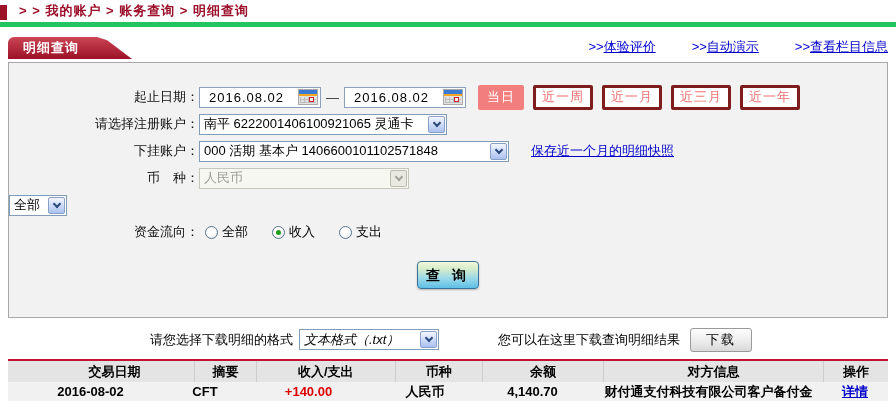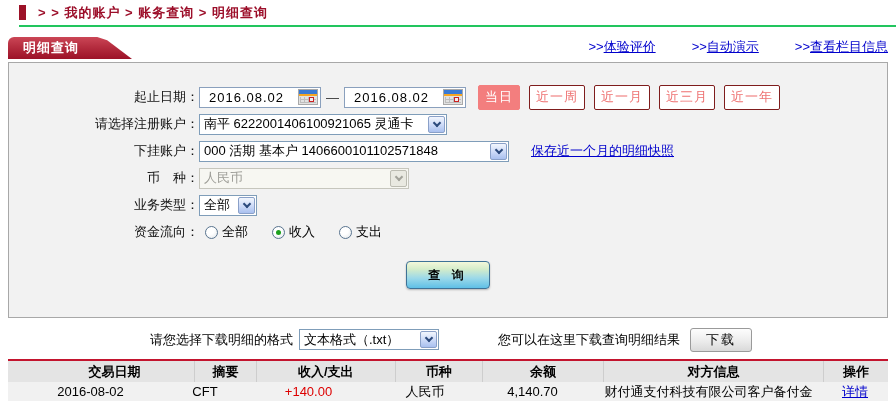--- a/index.html
+++ b/index.html
@@ -1,21 +1,21 @@
 <!DOCTYPE html>
 <html><head>
 <meta charset="utf-8">
 <style>
   * { margin:0; padding:0; box-sizing:border-box; }
   html,body { width:896px; height:413px; background:#fff; overflow:hidden;
     font-family:"Liberation Sans","DejaVu Sans",sans-serif; font-size:13px; color:#000; }
 
   
-  .crumb-bar { position:relative; height:27px; border-bottom:2px solid #22c55e;
-    display:flex; align-items:center;margin-left:19px; }
+  .crumb-bar { position:relative; height:27px; border-bottom:5px solid #22c55e;
+    display:flex; align-items:center; }
   .crumb-mark { position:absolute; left:0; top:5px; width:7px; height:15px; background:#9c1228; }
   .crumb-text { margin-left:19px; color:#9c0f2a; font-weight:bold; letter-spacing:1px; }
 
   
   .tab-row { display:flex; align-items:flex-end; margin-top:10px; height:22px; }
   .tab { margin-left:8px; width:124px; height:22px; line-height:22px; color:#fff; font-weight:bold;
     padding-left:15px; letter-spacing:1px;
     background:linear-gradient(180deg,#cb4656 0%,#b52d3f 45%,#9c1228 100%);
     border-radius:6px 10px 0 0;
     clip-path:polygon(0 0,72% 0,80% 15%,100% 100%,0 100%); }
@@ -55,54 +55,54 @@
   .cal-icon .bar-o { position:absolute; left:0; right:0; top:4px; height:2px; background:#f5a623; }
   .cal-icon .grid { position:absolute; left:1px; right:1px; top:7px; bottom:1px;
     background-image:repeating-linear-gradient(90deg,#bdbdbd 0 1px,transparent 1px 4px),
                      repeating-linear-gradient(0deg,#bdbdbd 0 1px,transparent 1px 3px); }
   .cal-icon .dot { position:absolute; right:3px; bottom:2px; width:5px; height:5px;
     border:1px solid #cc2222; background:#efefef; }
 
   
   .qbtns { display:flex; gap:9px; margin-left:12px; }
   .qbtn { height:25px; padding:0 6px; display:flex; align-items:center; justify-content:center;
-    border:1px solid #7f1d1d; background:#fff; color:#ee7272; border-radius:2px; cursor:pointer; letter-spacing:1px;}
+    border:3px solid #7f1d1d; background:#fff; color:#ee7272; border-radius:2px; cursor:pointer; letter-spacing:1px;}
   .qbtn.active { background:#f37e7e; border-color:#f37e7e; color:#fff; }
 
   .inline-link { color:#0000cc; text-decoration:underline; margin-left:22px; cursor:pointer; }
 
   
   .radio-group { display:flex; align-items:center; gap:24px; margin-left:6px; }
   .radio-opt { display:flex; align-items:center; gap:4px; cursor:pointer; }
   .radio { width:13px; height:13px; border-radius:50%; border:1px solid #59748f;
     background:radial-gradient(circle at 35% 30%, #fff 40%, #dfe4e8 100%); position:relative; flex:none;}
   .radio.checked::after { content:""; position:absolute; left:3px; top:3px; width:5px; height:5px;
     border-radius:50%; background:#1ca01c; }
 
   
   .qrow { justify-content:center; margin-top:16px; height:28px; }
-  .query-btn { width:84px; height:28px; border:1px solid #3e7296; border-radius:4px;
+  .query-btn { width:62px; height:28px; border:1px solid #3e7296; border-radius:4px;
     background:linear-gradient(180deg,#f3f8da 0%,#d3ecca 28%,#9cd9e9 62%,#5fc0e6 100%);
-    font-weight:bold; font-size:12px; letter-spacing:4px; text-align:center; line-height:26px;
+    font-weight:bold; font-size:14px; letter-spacing:4px; text-align:center; line-height:26px;
     color:#000; cursor:pointer; box-shadow:0 1px 2px rgba(0,0,0,.25); }
 
   
   .dl-row { display:flex; align-items:center; margin-top:9px; height:25px; }
   .dl-label { margin-left:150px; }
-  .dl-sel { width:140px; margin-left:6px; }
+  .dl-sel { width:140px; margin-left:6px;font-style:italic; }
   .dl-hint { margin-left:59px; }
   .dl-btn { margin-left:10px; width:62px; height:24px; border:1px solid #9a9a9a; border-radius:3px;
     background:linear-gradient(180deg,#fdfdfd 0%,#ececec 55%,#d9d9d9 100%);
     text-align:center; line-height:22px; cursor:pointer; letter-spacing:2px; }
 
   
   .tbl { margin:7px 8px 0 8px; border-top:2px solid #c3142e; }
   .trow { display:flex; }
   .trow.head { background:#e4e4e4; height:21px; font-weight:bold;padding-left:27px; }
-  .trow.data { background:#f1f1f1; height:19px; }
+  .trow.data { background:#f1f1f1; height:19px;font-weight:bold; }
   .tcell { display:flex; align-items:center; justify-content:center; white-space:nowrap; }
   .trow.head .tcell { border-right:1px solid #cdcdcd; }
   .trow.head .tcell:last-child { border-right:none; }
   .c0{width:165px}.c1{width:64px}.c2{width:143px}.c3{width:90px}.c4{width:125px}.c5{width:227px}.c6{width:66px}
   .amt { color:#dd0000; }
   .detail-link { color:#0000cc; text-decoration:underline; cursor:pointer; }
 </style>
 </head>
 <body>
 
@@ -177,21 +177,20 @@
     <span class="flabel">币　种：</span>
     <div class="xsel disabled" style="width:210px">
       <span class="val">人民币</span>
       <span class="arrow-btn">
           <span class="chev"></span>
         </span>
     </div>
   </div>
 
   <div class="frow">
-    <span class="flabel">业务类型：</span>
     <div class="xsel" style="width:58px">
       <span class="val">全部</span>
       <span class="arrow-btn">
           <span class="chev"></span>
         </span>
     </div>
   </div>
 
   <div class="frow">
     <span class="flabel">资金流向：</span>

